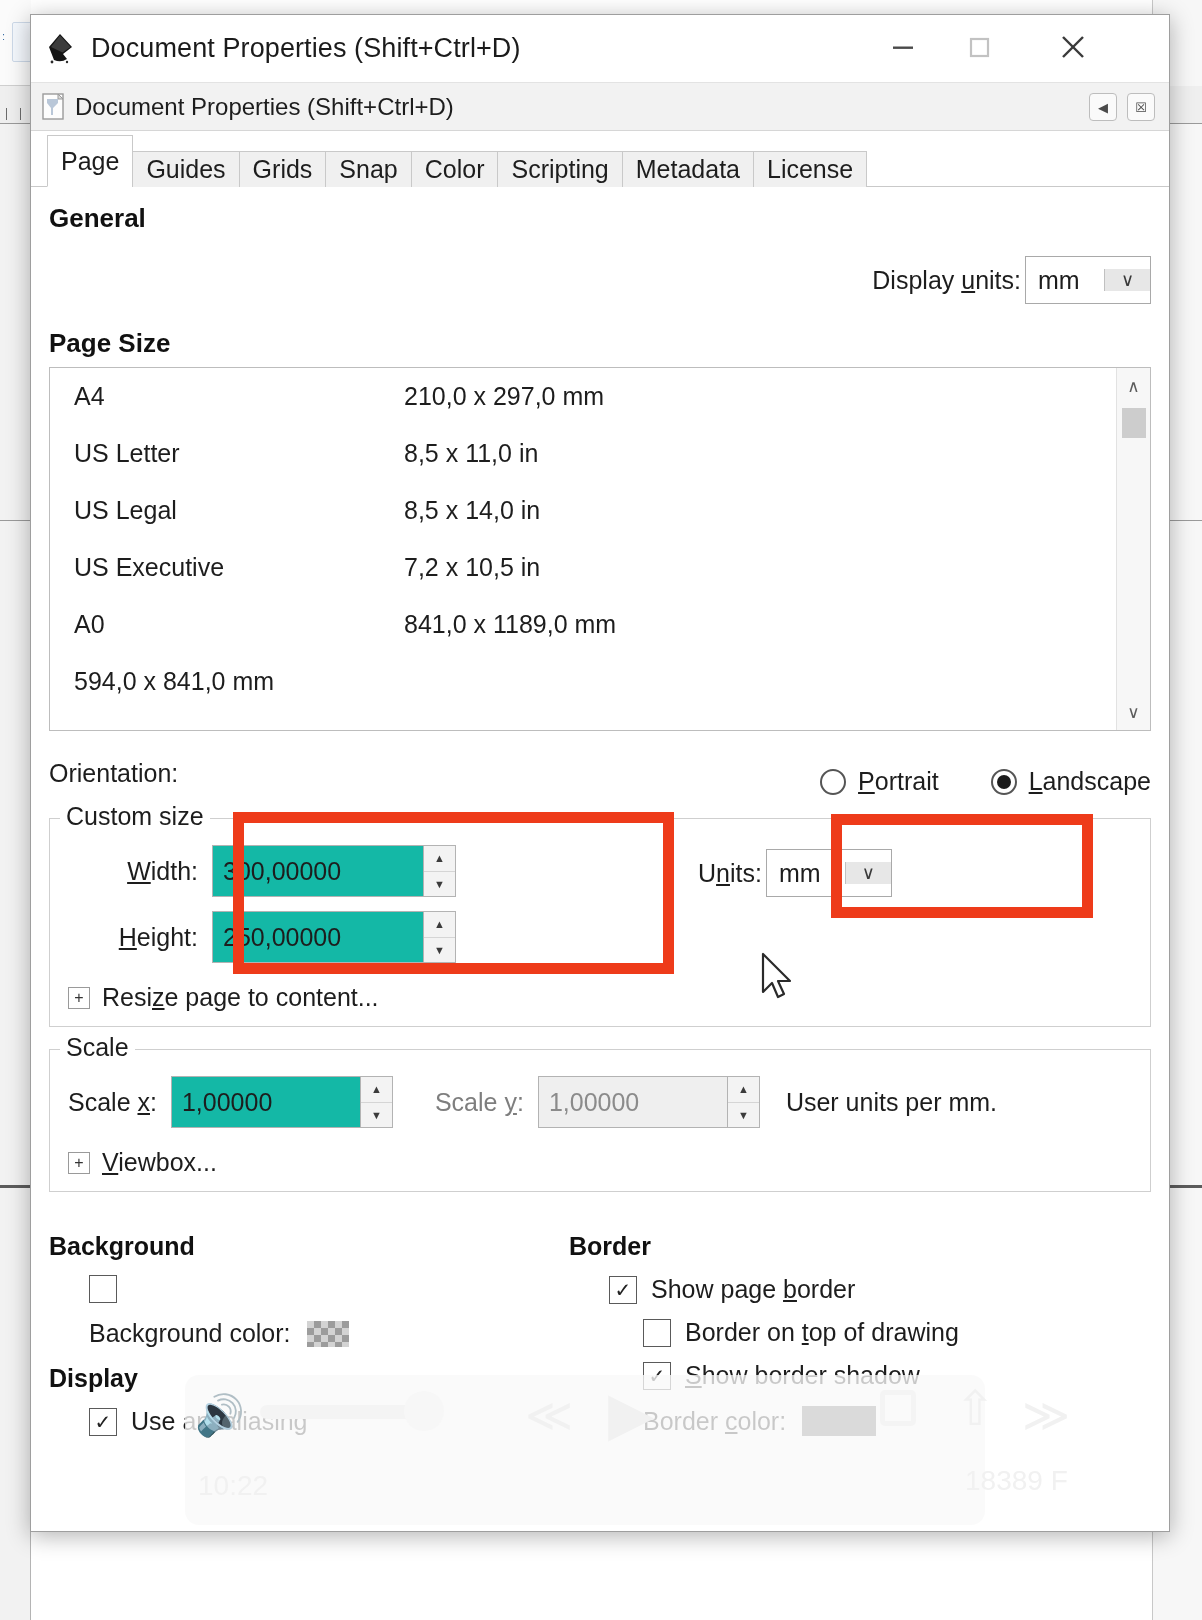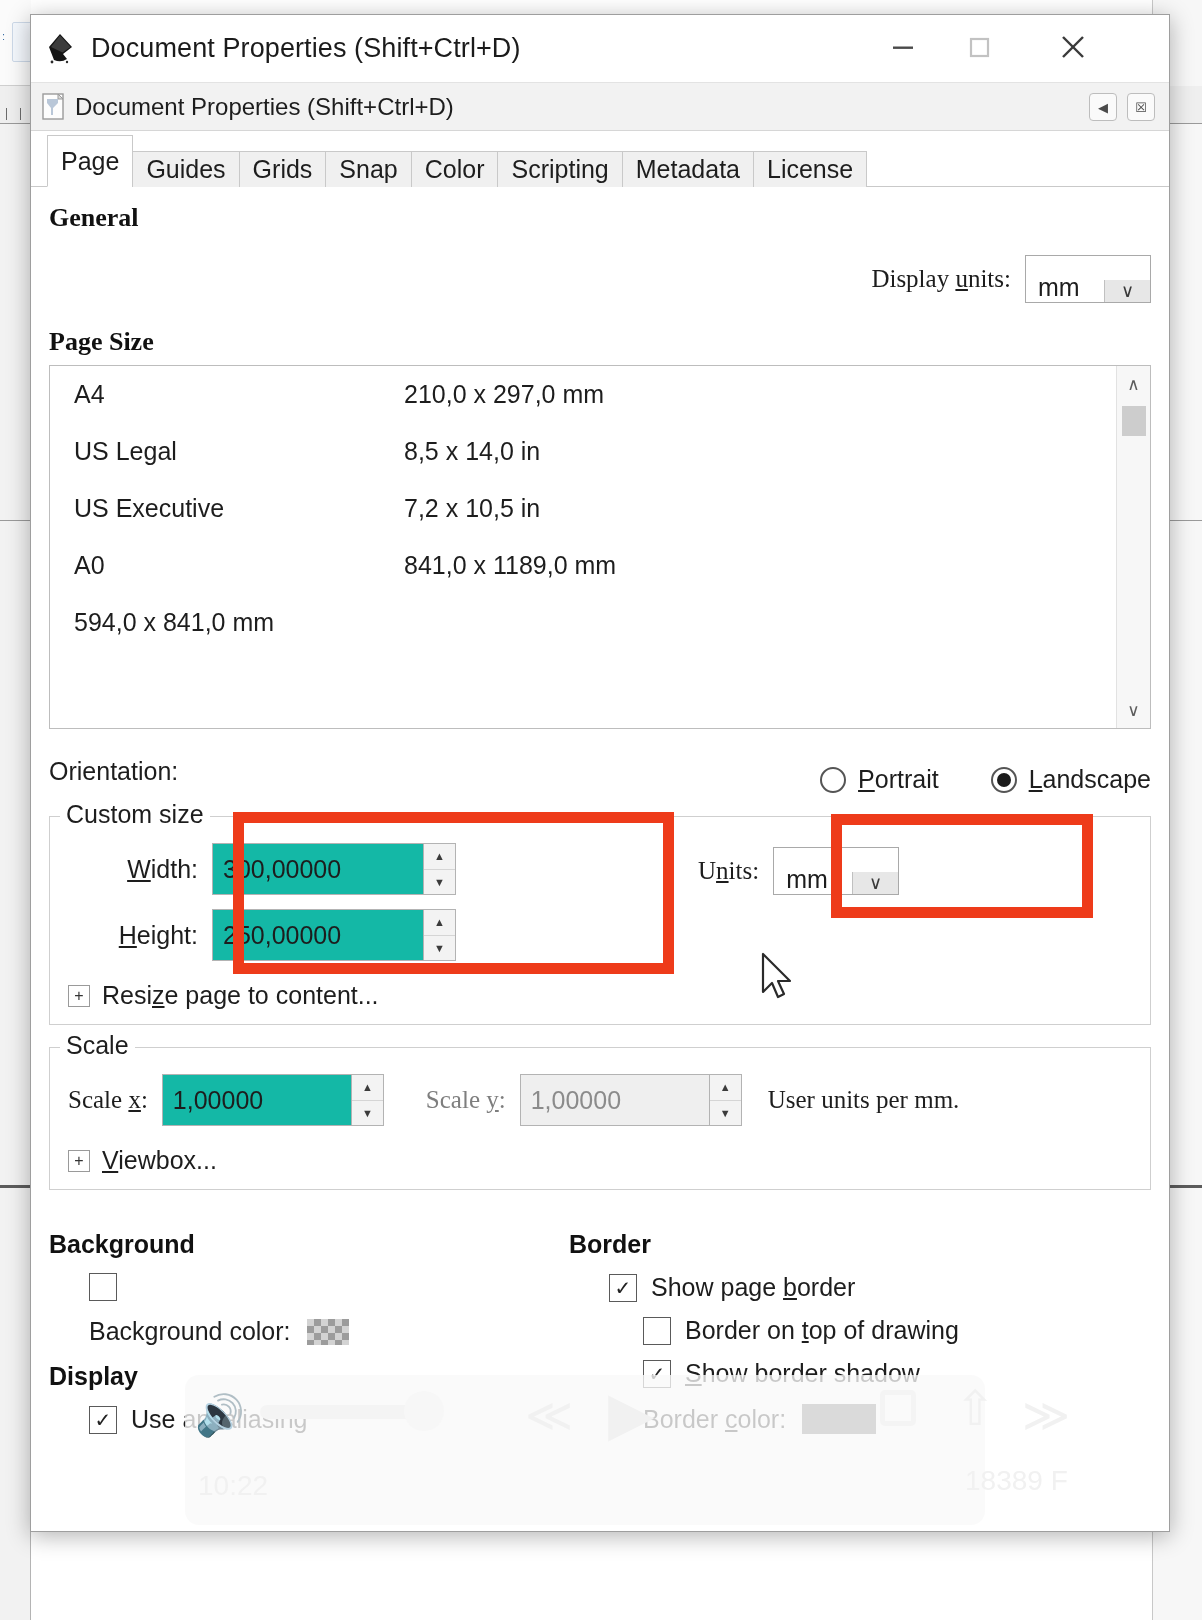--- a/index.html
+++ b/index.html
@@ -103,30 +103,30 @@
     font-size: 25px; color: #1d1d1d; background: #f0f0f0;
     border: 1px solid #c9c9c9; border-bottom: none; margin-right: -1px;
     position: relative; top: 1px;
   }
   .tab.active { background: #ffffff; border-bottom: 1px solid #ffffff; height: 52px; }
 
   
   #page-body { padding: 6px 18px 0 18px; position: relative; height: 1345px; }
 
   .section-heading {
-    font-size: 26px; font-weight: bold; color: #111; margin: 10px 0 0 0; font-family: Liberation Serif, serif;
+    font-size: 26px; font-weight: bold; color: #111; margin: 10px 0 0 0;
   }
 
   .row-right { display: flex; justify-content: flex-end; align-items: center; margin-top: 22px; }
-  .field-label { font-size: 25px; color: #1d1d1d; font-family: Liberation Serif, serif; }
+  .field-label { font-size: 25px; color: #1d1d1d; }
   .u { text-decoration: underline; }
 
   .combo {
-    display: inline-flex; align-items: flex-end; border: 1px solid #a9a9a9;
-    background: #ffffff; margin-left: 14px; height: 48px;
+    display: inline-flex; align-items: center; border: 1px solid #a9a9a9;
+    background: #ffffff; margin-left: 4px; height: 48px;
   }
   .combo .val {
     min-width: 78px; display: flex; align-items: center; padding: 0 12px;
     font-size: 25px; color: #1d1d1d;
   }
   .combo .arrow {
     width: 46px; background: #e7e7e7; border-left: 1px solid #c0c0c0;
     display: flex; align-items: center; justify-content: center; color: #3a3a3a; font-size: 18px;
   }
 
@@ -340,20 +340,24 @@
         <div class="arrow">∨</div>
       </div>
     </div>
 
     <div class="section-heading" style="margin-top:24px;">Page Size</div>
 
     <div id="page-size-list">
       <div class="ps-row">
         <div class="ps-name">A4</div>
         <div class="ps-dim">210,0 x 297,0 mm</div>
+      </div>
+      <div class="ps-row">
+        <div class="ps-name">US Letter</div>
+        <div class="ps-dim">8,5 x 11,0 in</div>
       </div>
       <div class="ps-row">
         <div class="ps-name">US Legal</div>
         <div class="ps-dim">8,5 x 14,0 in</div>
       </div>
       <div class="ps-row">
         <div class="ps-name">US Executive</div>
         <div class="ps-dim">7,2 x 10,5 in</div>
       </div>
       <div class="ps-row">

